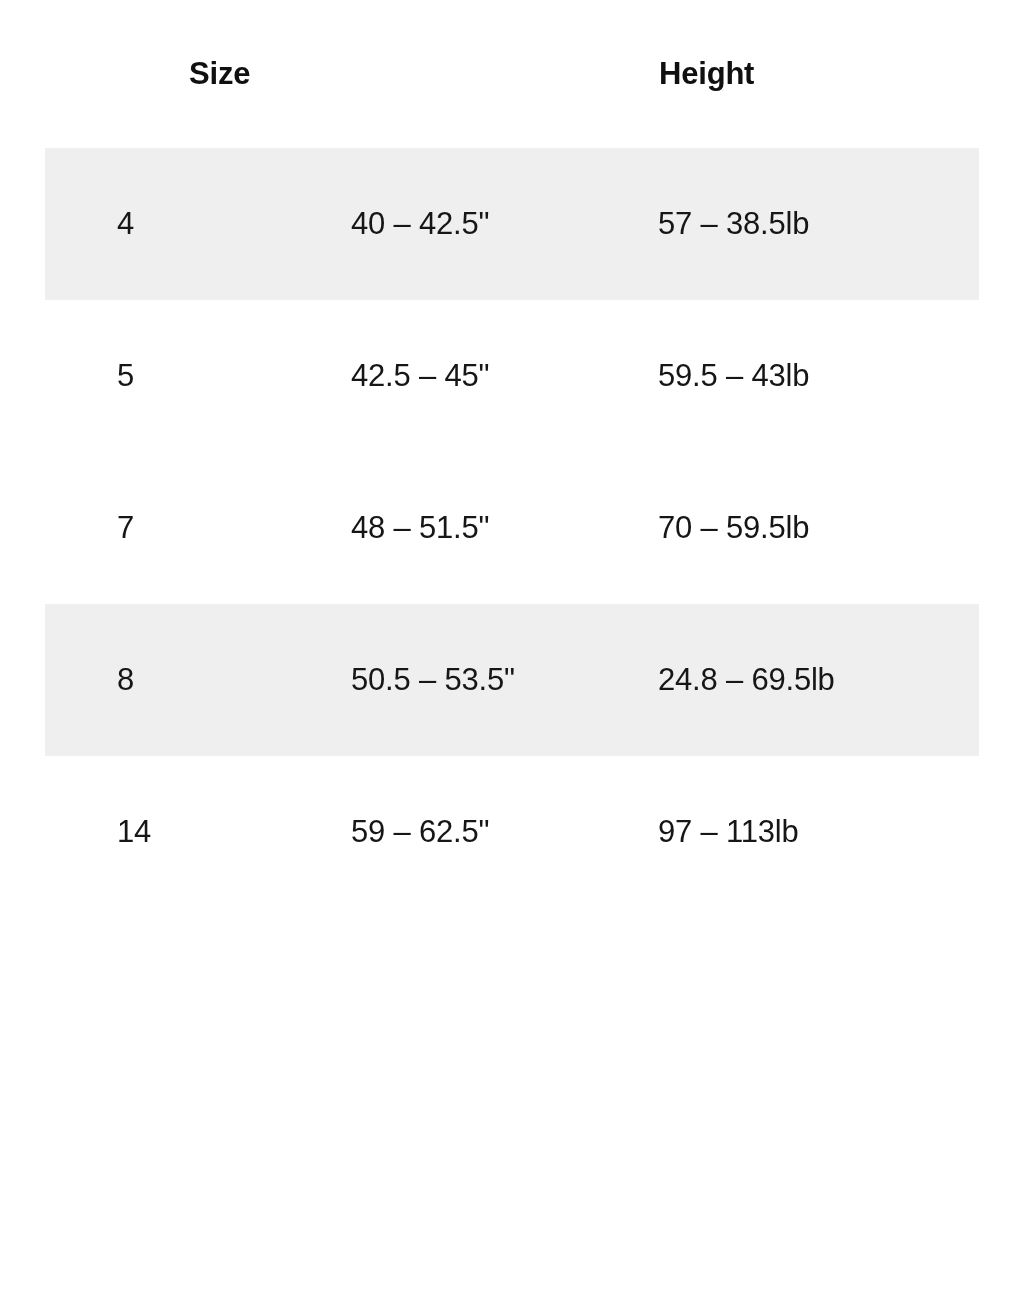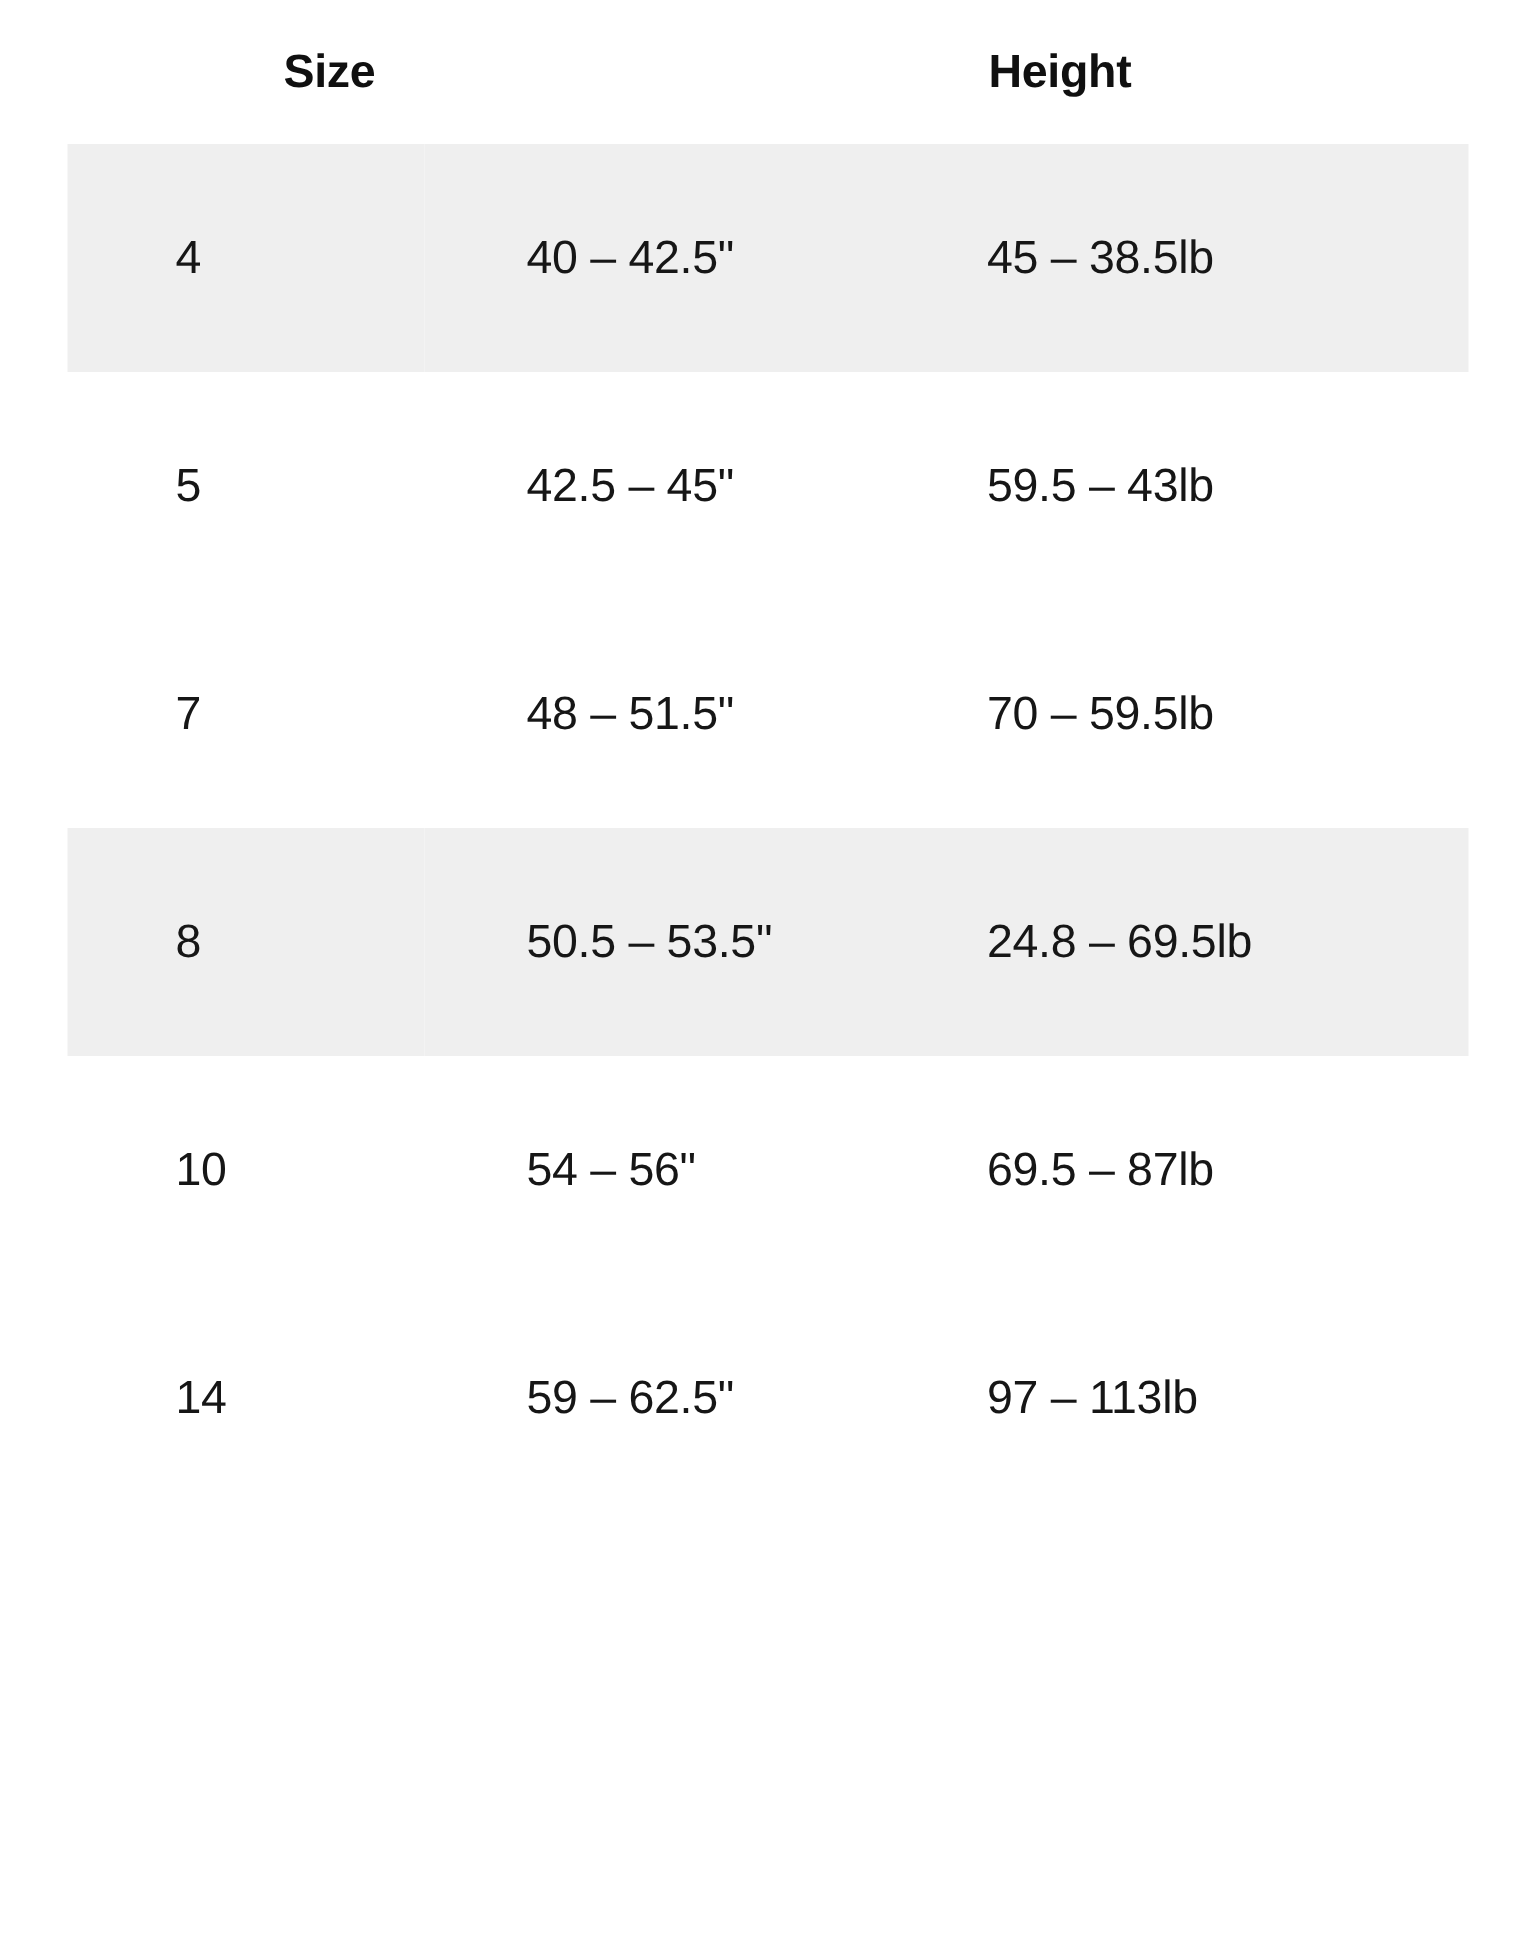--- a/index.html
+++ b/index.html
@@ -29,21 +29,21 @@
   table.size-chart col.c-height { width: 355px; }
   table.size-chart col.c-weight { width: 341px; }
 
   table.size-chart thead th {
     text-align: left;
     font-size: 31px;
     font-weight: 700;
     letter-spacing: -0.2px;
     color: #101010;
     padding: 0 0 0 0;
-    height: 96px;
+    height: 148px;
     vertical-align: middle;
     background: #ffffff;
   }
   table.size-chart thead th.th-size   { padding-left: 72px; }
   table.size-chart thead th.th-height { padding-left: 308px; }
   table.size-chart thead th.th-weight { padding-left: 664px; }
 
   
   table.size-chart thead th { padding-left: 0; }
   table.size-chart thead th span.hdr { display: inline-block; }
@@ -84,42 +84,37 @@
       <tr>
         <th class="th-size"><span class="hdr">Size</span></th>
         <th class="th-height"><span class="hdr">Height</span></th>
         <th class="th-weight"></th>
       </tr>
     </thead>
     <tbody>
       <tr class="shaded">
         <td class="c1">4</td>
         <td class="c2">40 – 42.5"</td>
-        <td class="c3">45 – 38.5lb</td>
+        <td class="c3">57 – 38.5lb</td>
       </tr>
       <tr class="plain">
         <td class="c1">5</td>
         <td class="c2">42.5 – 45"</td>
         <td class="c3">59.5 – 43lb</td>
       </tr>
       <tr class="plain">
         <td class="c1">7</td>
         <td class="c2">48 – 51.5"</td>
         <td class="c3">70 – 59.5lb</td>
       </tr>
       <tr class="shaded">
         <td class="c1">8</td>
         <td class="c2">50.5 – 53.5"</td>
         <td class="c3">24.8 – 69.5lb</td>
       </tr>
       <tr class="plain">
-        <td class="c1">10</td>
-        <td class="c2">54 – 56"</td>
-        <td class="c3">69.5 – 87lb</td>
-      </tr>
-      <tr class="plain">
         <td class="c1">14</td>
         <td class="c2">59 – 62.5"</td>
         <td class="c3">97 – 113lb</td>
       </tr>
     </tbody>
   </table>
 </div>
 
 </body></html>

